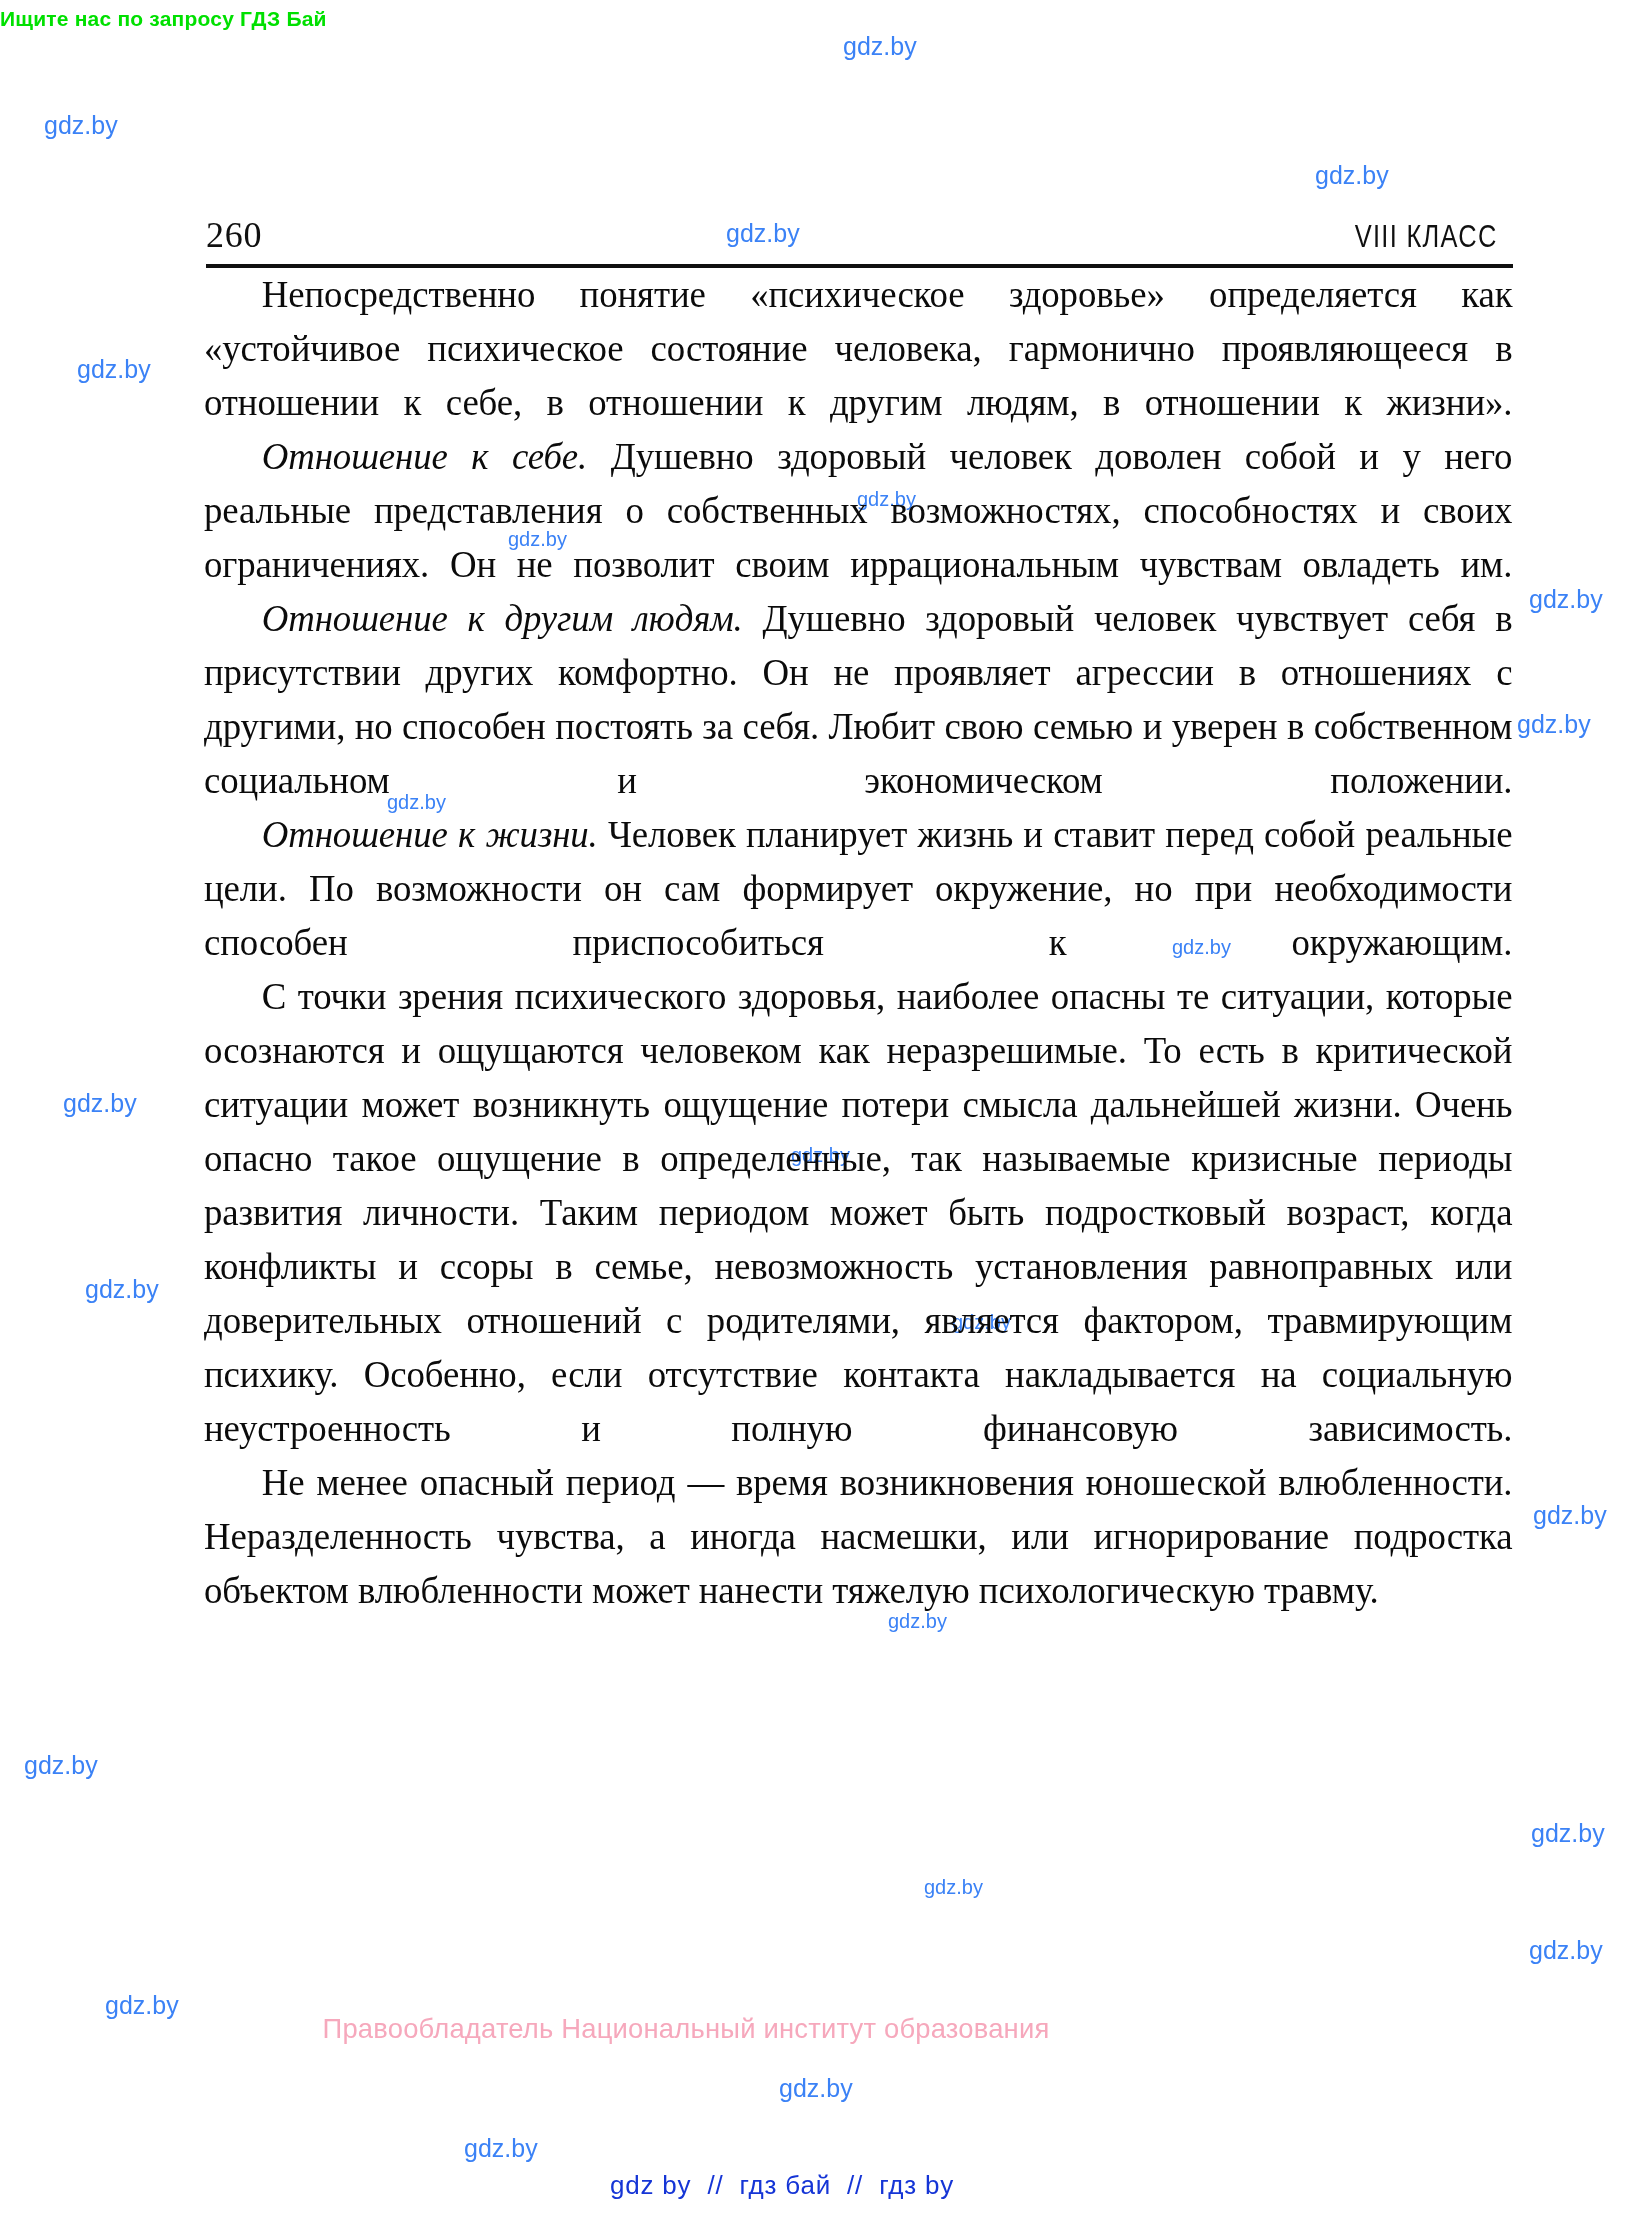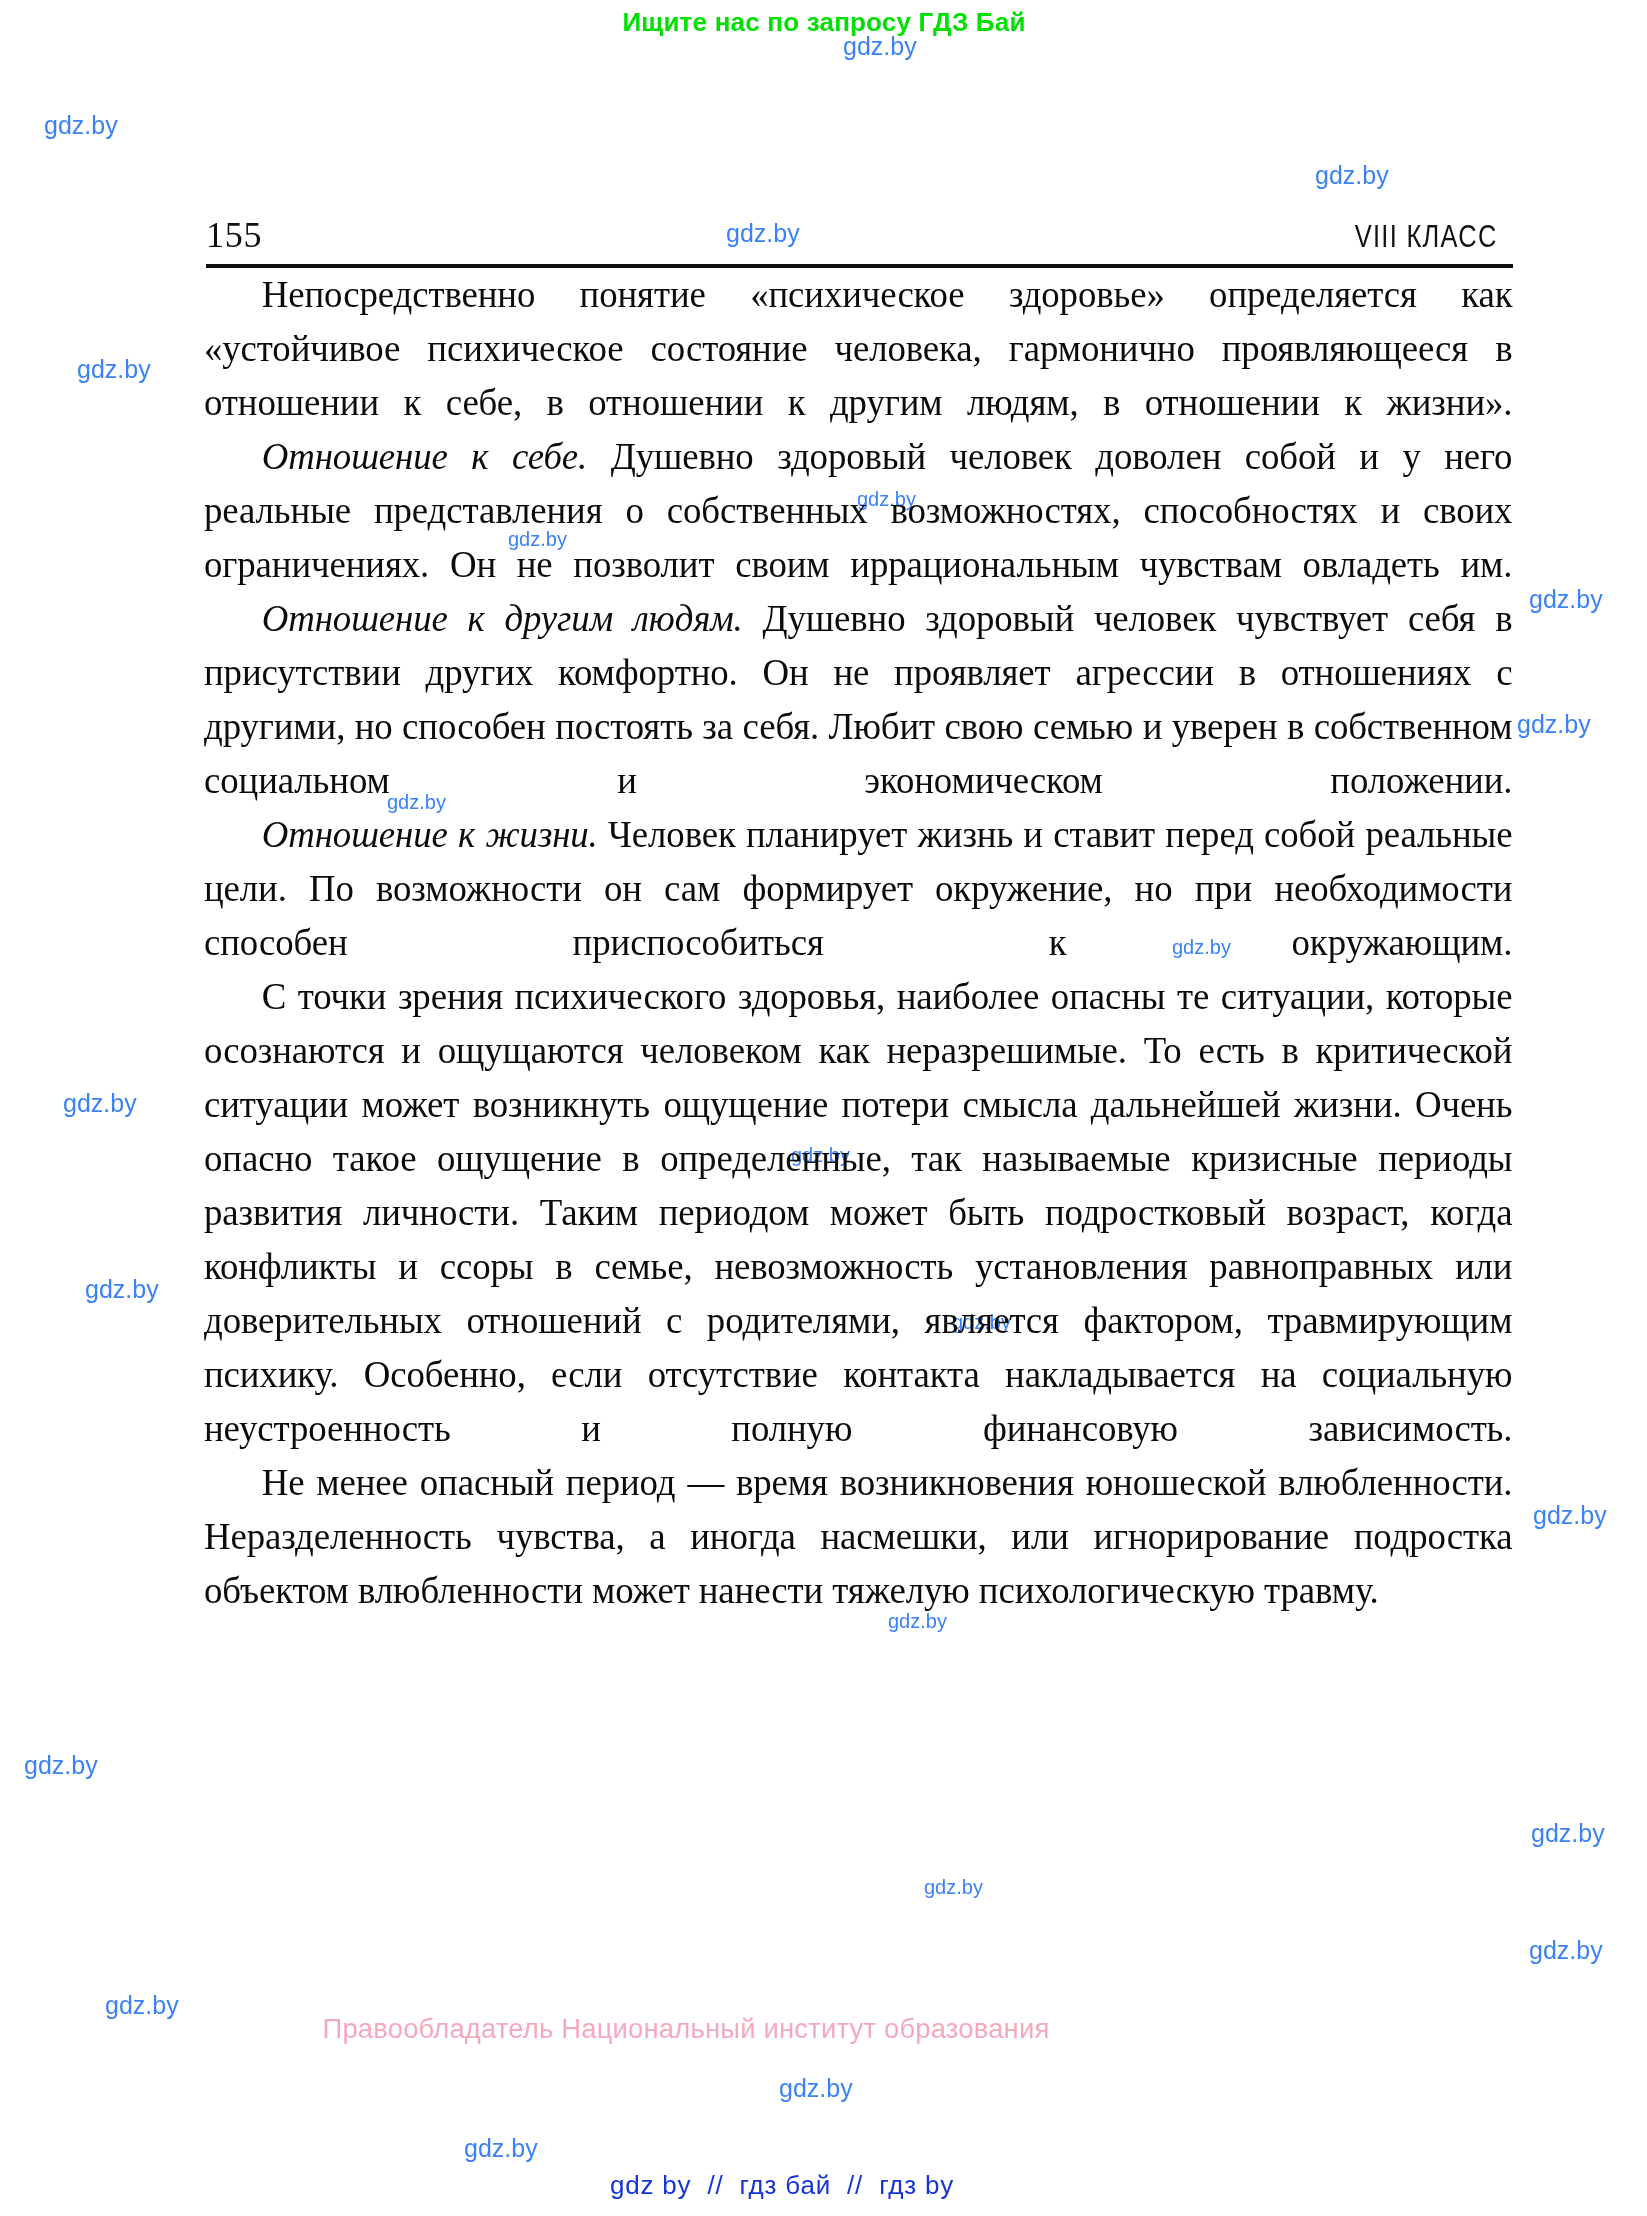--- a/index.html
+++ b/index.html
@@ -15,24 +15,24 @@
     overflow: hidden;
     font-family: "Liberation Serif", "DejaVu Serif", serif;
   }
 
   
   .promo {
     position: absolute;
     top: 6.5px;
     left: 0;
     width: 1648px;
-    text-align: center;
+    text-align: left;
     color: #00e000;
     font-family: "Liberation Sans", "DejaVu Sans", sans-serif;
-    font-size: 26px;
+    font-size: 21px;
     font-weight: 700;
     letter-spacing: 0.2px;
   }
 
   
   .wm {
     position: absolute;
     font-family: "Liberation Sans", "DejaVu Sans", sans-serif;
     color: #3b82f6;
     white-space: nowrap;
@@ -156,21 +156,21 @@
       <div class="wm" style="left: 24px; top: 1751px; font-size: 25px;">gdz.by</div>
       <div class="wm" style="left: 1531px; top: 1819px; font-size: 25px;">gdz.by</div>
       <div class="wm" style="left: 924px; top: 1876px; font-size: 20px;">gdz.by</div>
       <div class="wm" style="left: 1529px; top: 1936px; font-size: 25px;">gdz.by</div>
       <div class="wm" style="left: 105px; top: 1991px; font-size: 25px;">gdz.by</div>
       <div class="wm" style="left: 779px; top: 2074px; font-size: 25px;">gdz.by</div>
       <div class="wm" style="left: 464px; top: 2134px; font-size: 25px;">gdz.by</div>
     </div>
 
   <div class="header">
-    <div class="folio">155</div>
+    <div class="folio">260</div>
     <div class="running-head">VIII КЛАСС</div>
   </div>
   <div class="rule"></div>
 
   <div class="body" id="body-text">
       <p class="last-justify">Непосредственно понятие «психическое здоровье» определяется как «устойчивое психическое состояние человека, гармонично проявляющееся в отношении к себе, в отношении к другим людям, в отношении к жизни».</p>
       <p class="last-justify"><i>Отношение к себе.</i> Душевно здоровый человек доволен собой и у него реальные представления о собственных возможностях, способностях и своих ограничениях. Он не позволит своим иррациональным чувствам овладеть им.</p>
       <p class="last-justify"><i>Отношение к другим людям.</i> Душевно здоровый человек чувствует себя в присутствии других комфортно. Он не проявляет агрессии в отношениях с другими, но способен постоять за себя. Любит свою семью и уверен в собственном социальном и экономическом положении.</p>
       <p class="last-justify"><i>Отношение к жизни.</i> Человек планирует жизнь и ставит перед собой реальные цели. По возможности он сам формирует окружение, но при необходимости способен приспособиться к окружающим.</p>
       <p class="last-justify">С точки зрения психического здоровья, наиболее опасны те ситуации, которые осознаются и ощущаются человеком как неразрешимые. То есть в критической ситуации может возникнуть ощущение потери смысла дальнейшей жизни. Очень опасно такое ощущение в определенные, так называемые кризисные периоды развития личности. Таким периодом может быть подростковый возраст, когда конфликты и ссоры в семье, невозможность установления равноправных или доверительных отношений с родителями, является фактором, травмирующим психику. Особенно, если отсутствие контакта накладывается на социальную неустроенность и полную финансовую зависимость.</p>

